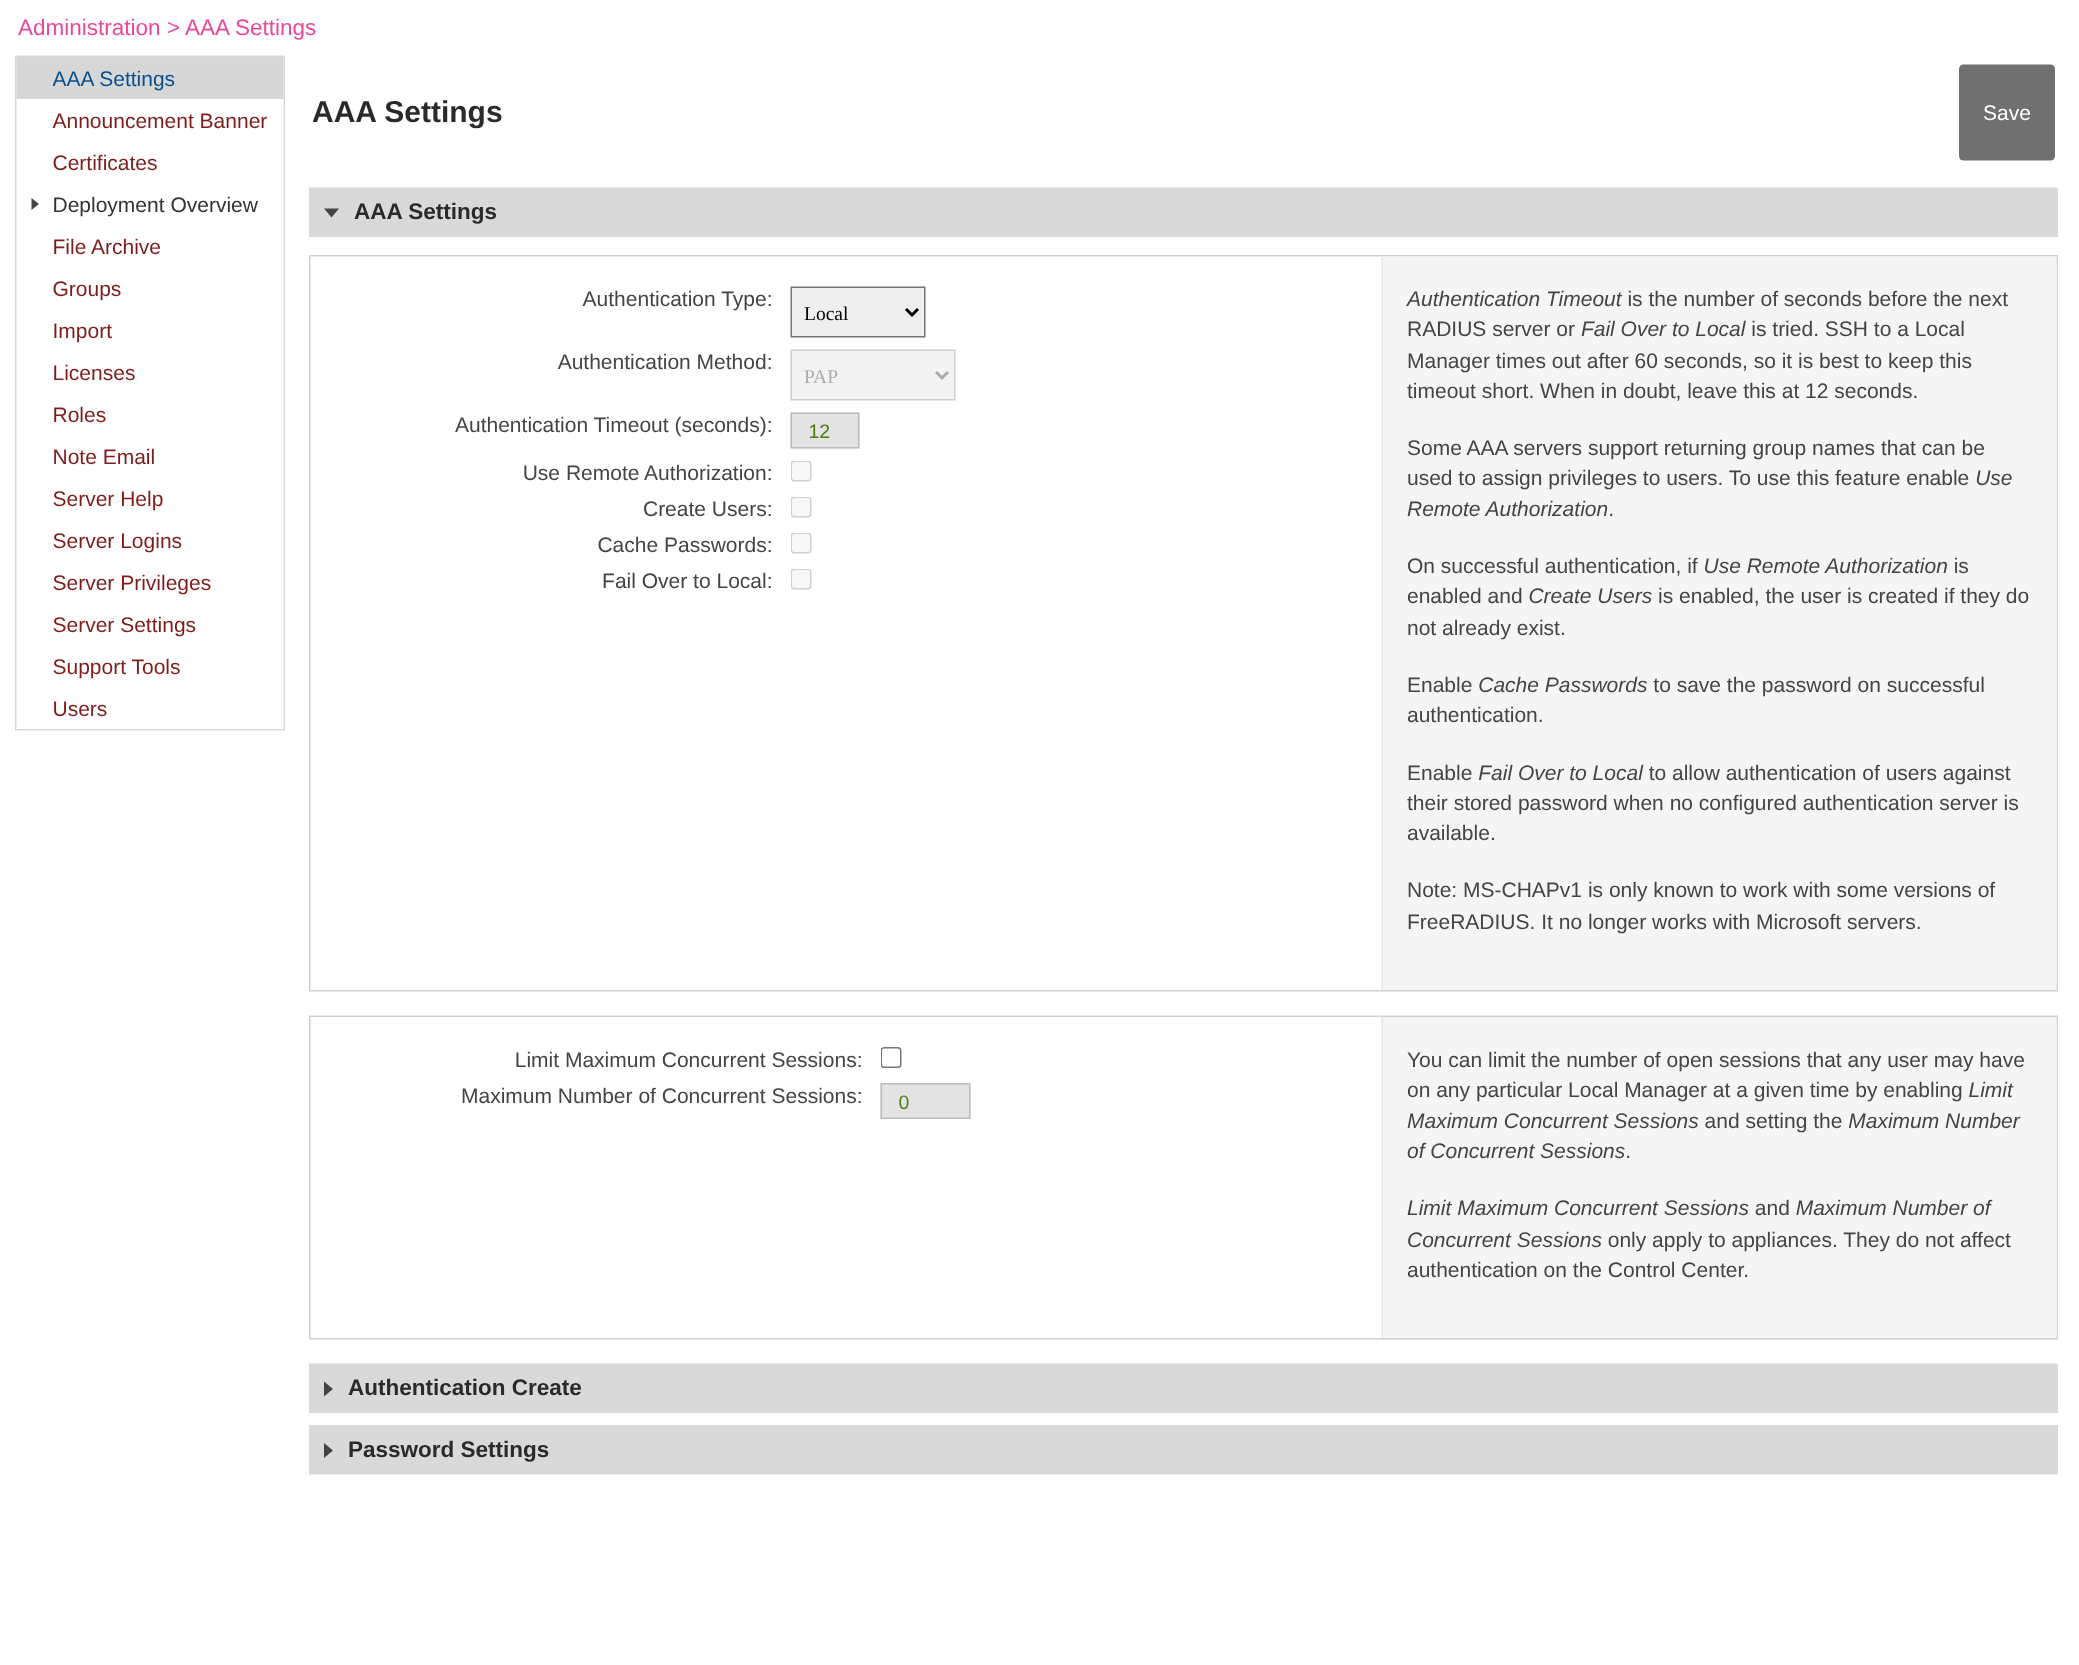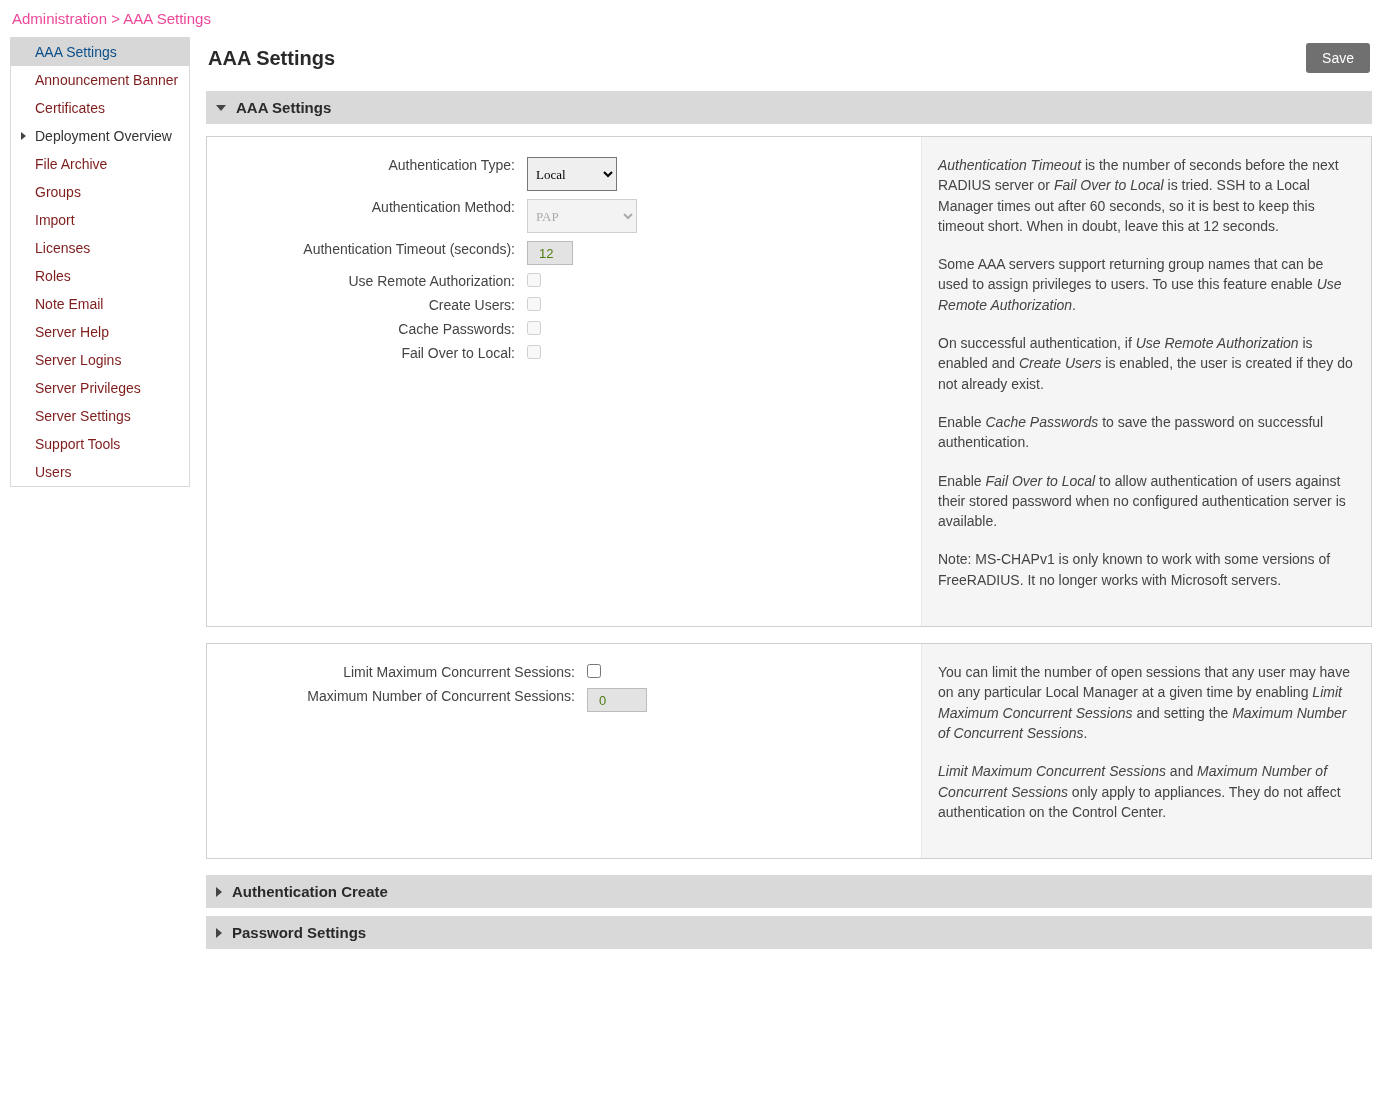--- a/index.html
+++ b/index.html
@@ -61,21 +61,21 @@
   .page-header h1 {
     font-size: 20px;
     font-weight: 600;
     color: #2a2a2a;
   }
   .save-btn {
     background: #707070;
     color: #fff;
     border: none;
     border-radius: 3px;
-    padding: 7px 16px;
+    padding: 24px 16px;
     font-size: 14px;
     cursor: pointer;
   }
   .panel-header {
     background: #d9d9d9;
     padding: 8px 10px;
     font-weight: 600;
     font-size: 15px;
     color: #2a2a2a;
     display: flex;

